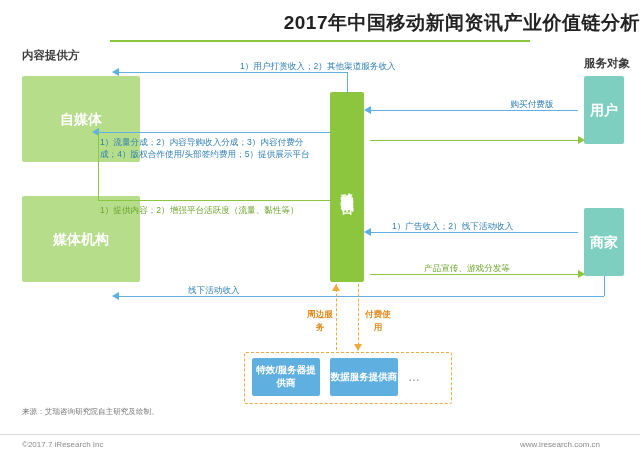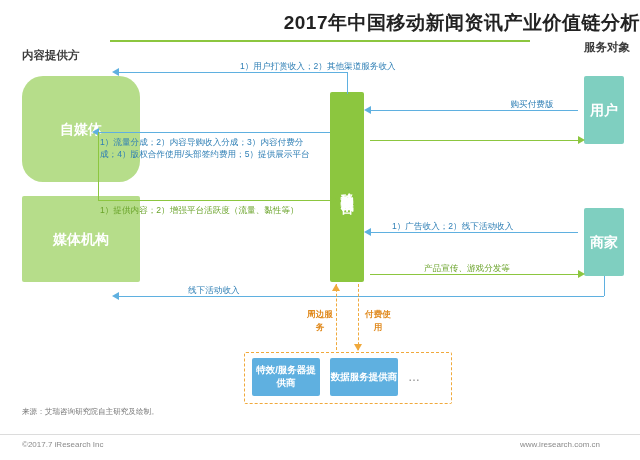--- a/index.html
+++ b/index.html
@@ -23,38 +23,38 @@
   .title-rule{
     position:absolute;left:110px;top:40px;width:420px;height:2px;
     background:#8cc63f;
   }
 
   
   .col-head{
     position:absolute;font-size:11.5px;font-weight:bold;color:#3c3c3c;
   }
   .col-head.left{left:22px;top:48px;}
-  .col-head.right{left:584px;top:40px;}
+  .col-head.right{left:584px;top:56px;}
 
   
   .box{
     position:absolute;
     display:flex;align-items:center;justify-content:center;
     text-align:center;
     color:#ffffff;
     font-weight:bold;
     border-radius:2px;
     line-height:1.35;
   }
   .box.green{background:#b6dd8a;}
   .box.green-dark{background:#8cc63f;}
   .box.teal{background:#7fcfc0;}
   .box.blue{background:#5fb0e0;}
 
-  #box-zimeiti{left:22px;top:76px;width:118px;height:106px;font-size:14px;border-radius:21px;}
+  #box-zimeiti{left:22px;top:76px;width:118px;height:86px;font-size:14px;}
   #box-jigou{left:22px;top:196px;width:118px;height:86px;font-size:14px;}
 
   #box-platform{
     left:330px;top:92px;width:34px;height:190px;
     font-size:13px;
     writing-mode:vertical-rl;
     text-orientation:upright;
     letter-spacing:1px;
   }
 

